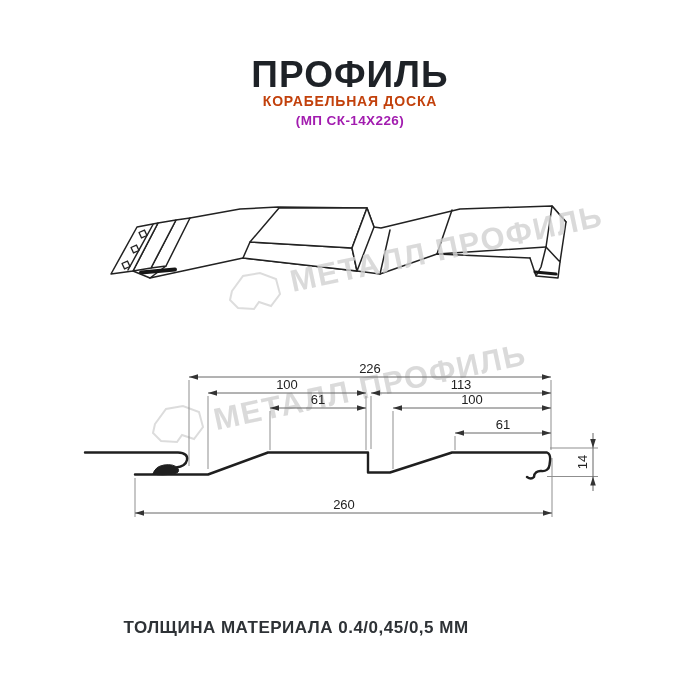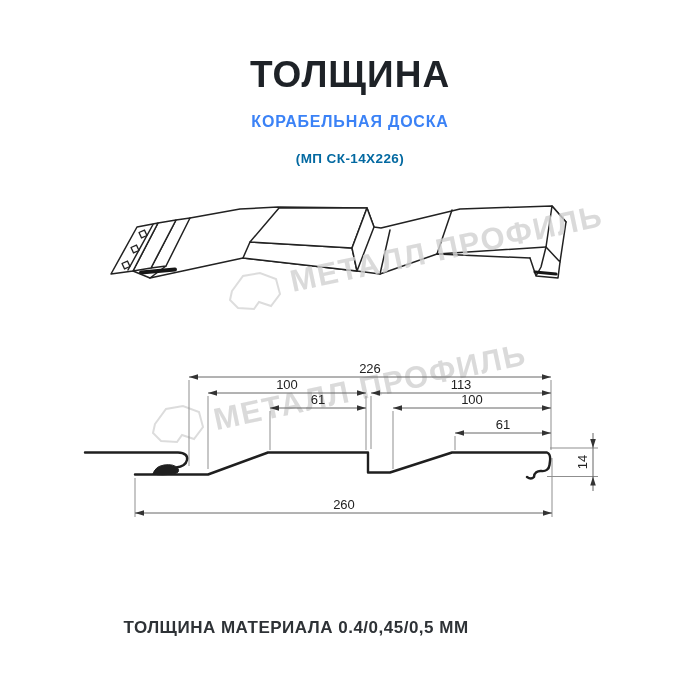--- a/index.html
+++ b/index.html
@@ -1,35 +1,35 @@
 <!DOCTYPE html>
 <html><head>
 <meta charset="utf-8">
 <style>
   html,body{margin:0;padding:0;background:#fff;}
   #page{position:relative;width:700px;height:700px;background:#ffffff;overflow:hidden;
         font-family:"Liberation Sans", sans-serif;}
   .hdr{position:absolute;left:0;top:56px;width:700px;text-align:center;color:#1e2227;}
   .hdr .t1{font-size:37px;font-weight:700;letter-spacing:1px;line-height:1.0;}
-  .hdr .t2{font-size:16px;font-weight:700;letter-spacing:0.8px;margin-top:20px;color:#3b82f6;}
-  .hdr .t3{font-size:13.5px;font-weight:700;letter-spacing:0.4px;margin-top:20px;color:#0369a1;}
+  .hdr .t2{font-size:14px;font-weight:700;letter-spacing:0.8px;margin-top:0;color:#c2410c;}
+  .hdr .t3{font-size:13.5px;font-weight:700;letter-spacing:0.4px;margin-top:4px;color:#a21caf;}
   .ftr{position:absolute;left:0;top:618px;width:592px;text-align:center;
        font-size:17px;font-weight:600;letter-spacing:0.5px;color:#2e3236;}
   svg{position:absolute;left:0;top:0;}
   svg text{font-family:"Liberation Sans", sans-serif;}
   .dimtxt{font-size:13px;fill:#222;}
   .wm{opacity:0.8;}
 </style>
 </head>
 <body>
 
 <div id="page">
 
   <div class="hdr">
-    <div class="t1">ТОЛЩИНА</div>
+    <div class="t1">ПРОФИЛЬ</div>
     <div class="t2">КОРАБЕЛЬНАЯ ДОСКА</div>
     <div class="t3">(МП СК-14Х226)</div>
   </div>
 
   <svg width="700" height="700" viewBox="0 0 700 700">
 
     <g stroke="#222" stroke-width="1.5" fill="none" stroke-linejoin="round" stroke-linecap="round">
 
       <path d="M190,218 L240,209 L278,207 L367,208 L374,227 L381,228 L460,209 L552,206 L566,222"></path>
 

